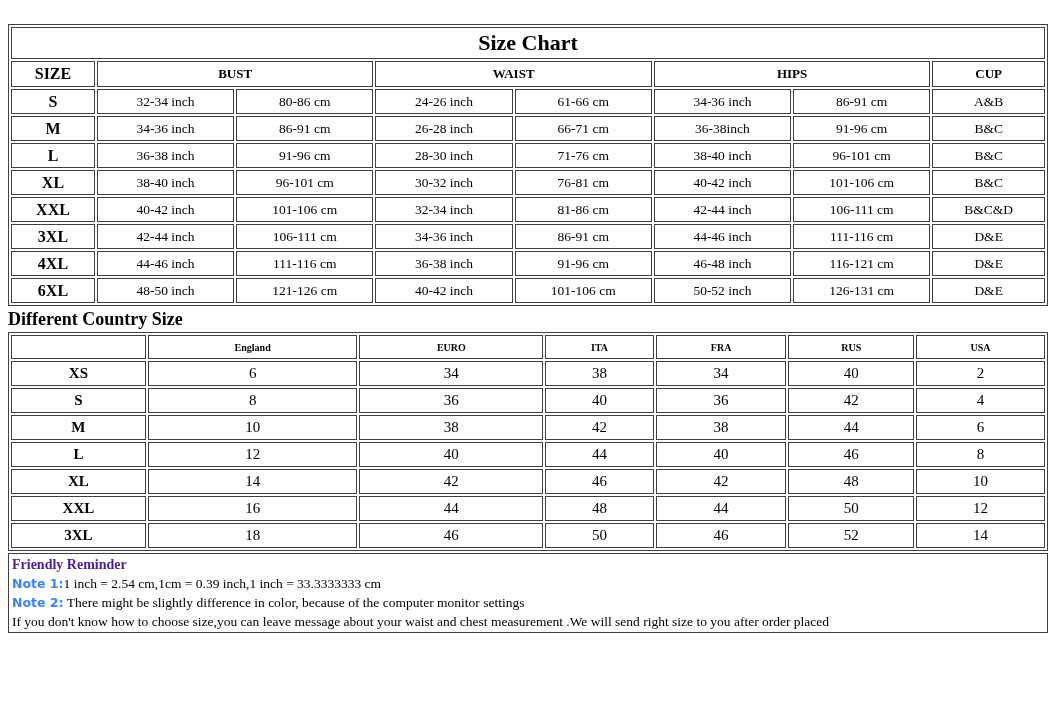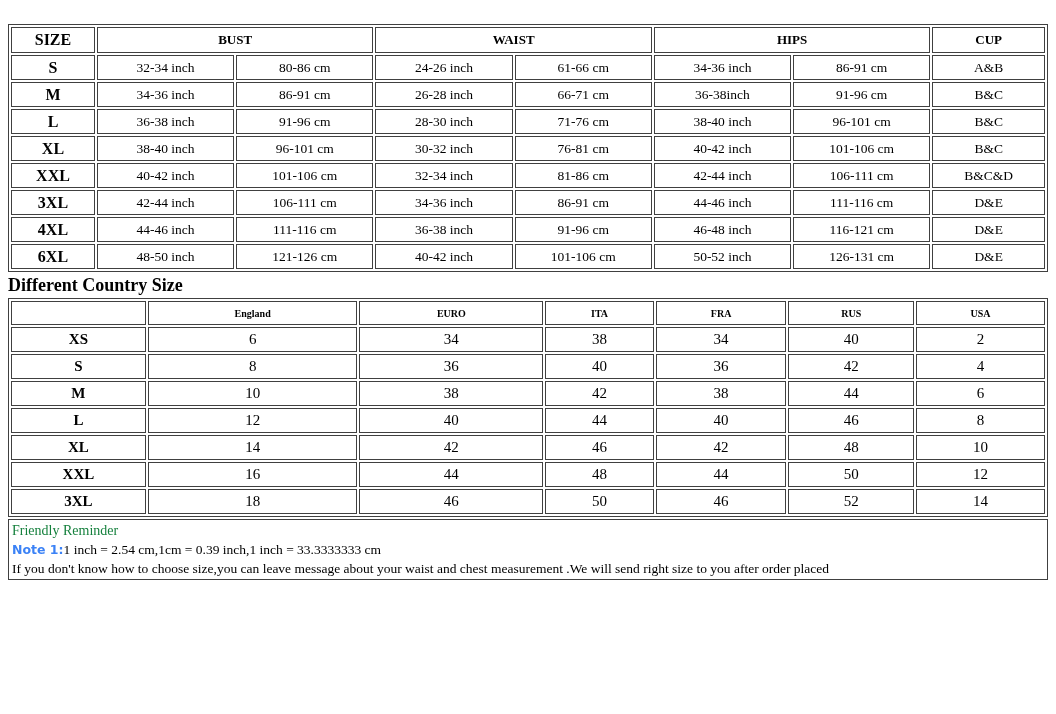--- a/index.html
+++ b/index.html
@@ -44,21 +44,21 @@
   .t2 td.row-label { font-weight:bold; font-size:15px; }
 
   
   .notes {
     border:1px solid #404040;
     margin-top:2px;
     padding:1px 3px;
     font-size:13.5px;
     line-height:19px;
   }
-  .rem-head { color:#15803d; font-weight:normal; font-size:14px; }
+  .rem-head { color:#4c1d95; font-weight:bold; font-size:14px; }
   .note-label {
     color:#3b82f6; font-weight:bold;
     font-family:"DejaVu Sans", sans-serif; font-size:12.5px;
   }
   .note-text, .note-footer { color:#000000; }
 </style>
 </head>
 <body>
 
 <div class="page">
@@ -68,20 +68,23 @@
       <col style="width:8.2%">
       <col style="width:13.4%">
         <col style="width:13.4%">
       <col style="width:13.4%">
         <col style="width:13.4%">
       <col style="width:13.4%">
         <col style="width:13.4%">
       <col style="width:11.0%">
     </colgroup>
     <tbody>
+      <tr>
+        <td class="title-cell" colspan="8">Size Chart</td>
+      </tr>
       <tr>
         <th class="size-h">SIZE</th>
         <th colspan="2">BUST</th>
         <th colspan="2">WAIST</th>
         <th colspan="2">HIPS</th>
         <th>CUP</th>
       </tr>
     </tbody>
     <tbody id="t1-body">
         <tr>
@@ -254,17 +257,18 @@
           <td>52</td>
           <td>14</td>
         </tr>
       </tbody>
   </table>
 
   <div class="notes">
     <div class="rem-head">Friendly Reminder</div>
     <div id="note-lines">
         <div class="note-line"><span class="note-label">Note 1:</span><span class="note-text">1 inch = 2.54 cm,1cm = 0.39 inch,1 inch = 33.3333333 cm</span></div>
+        <div class="note-line"><span class="note-label">Note 2:</span><span class="note-text"> There might be slightly difference in color, because of the computer monitor settings</span></div>
       </div>
     <div class="note-footer">If you don't know how to choose size,you can leave message about your waist and chest measurement .We will send right size to you after order placed</div>
   </div>
 
 </div>
 
 </body></html>

